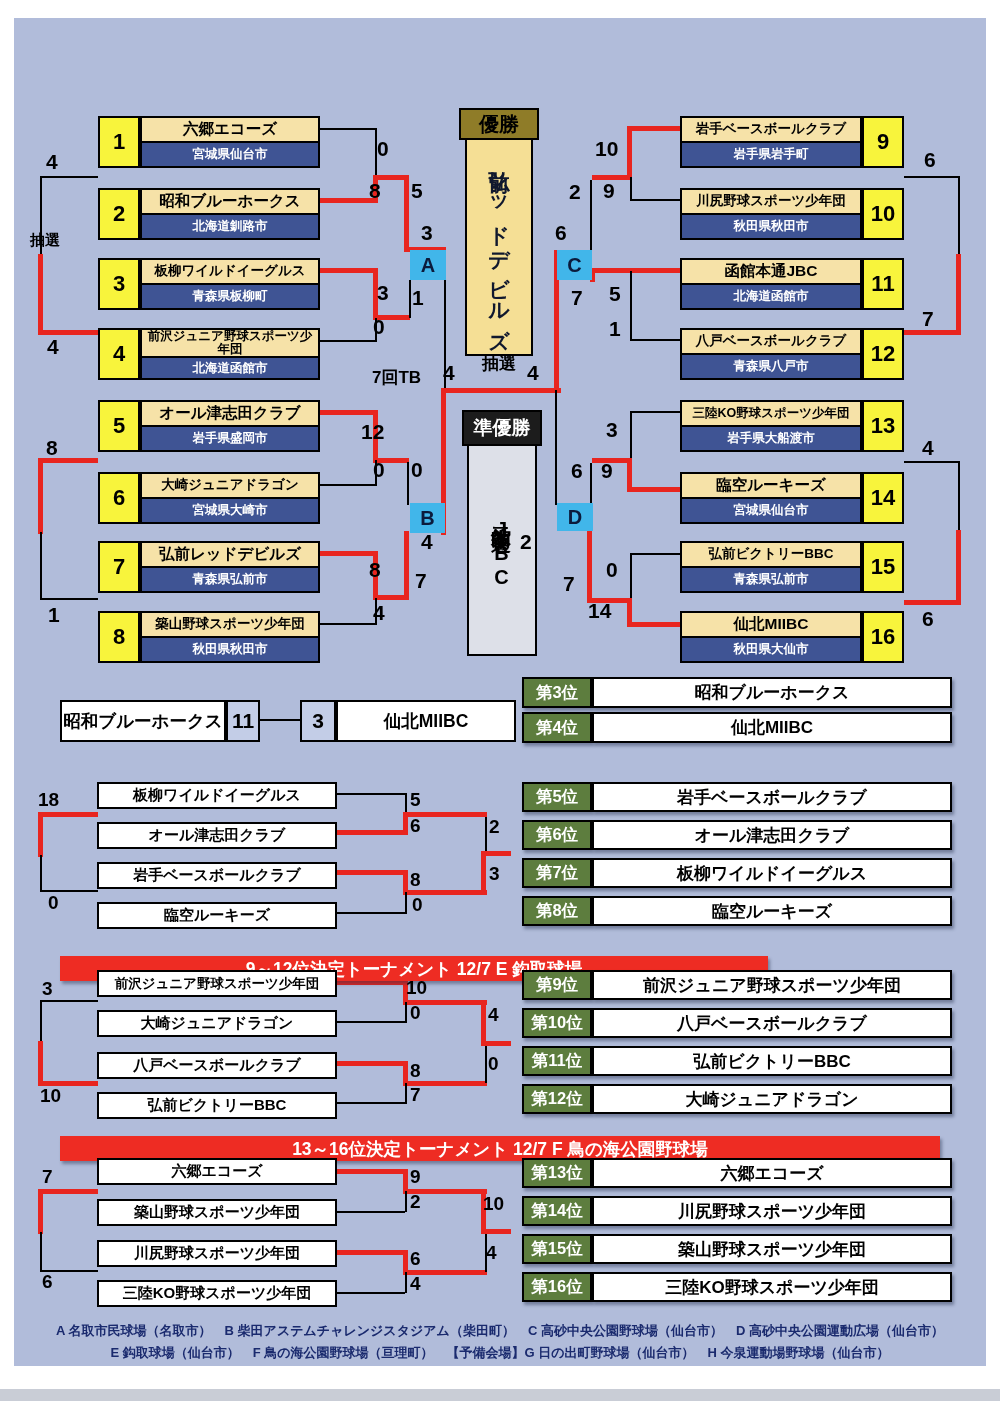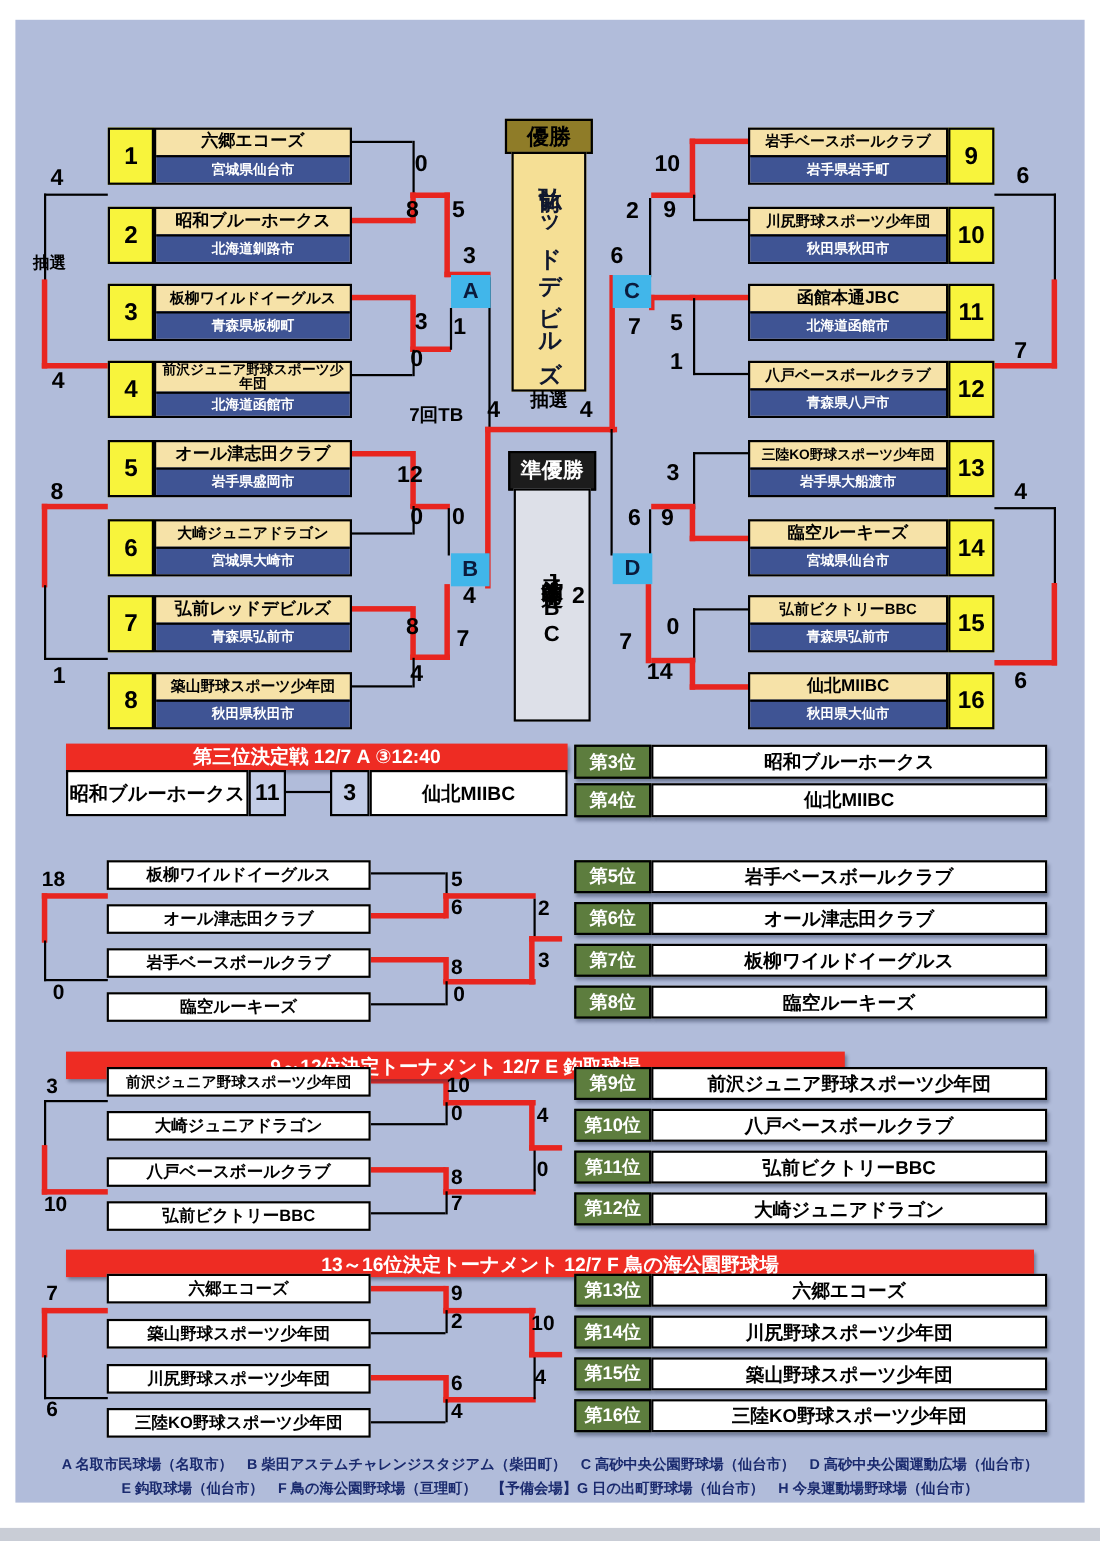--- a/index.html
+++ b/index.html
@@ -69,21 +69,20 @@
 
   <div class="venue" style="left:410px;top:250px;width:36px;height:30px;">A</div>
   <div class="venue" style="left:410px;top:503px;width:35px;height:30px;">B</div>
   <div class="venue" style="left:557px;top:250px;width:35px;height:30px;">C</div>
   <div class="venue" style="left:557px;top:503px;width:36px;height:28px;">D</div>
 
   <div class="sc note" style="left:372px;top:369px;">7回TB</div>
   <div class="sc note" style="left:482px;top:355px;">抽選</div>
   <div class="sc note2" style="left:30px;top:232px;">抽選</div>
 
-  <div class="band" style="left:60px;top:676px;width:456px;height:24px;">第三位決定戦 12/7 A ③12:40</div>
   <div class="tp-team" style="left:60px;top:700px;width:166px;height:42px;">昭和ブルーホークス</div>
   <div class="tp-score" style="left:226px;top:700px;width:34px;height:42px;">11</div>
   <div class="tp-score" style="left:300px;top:700px;width:36px;height:42px;">3</div>
   <div class="tp-team" style="left:336px;top:700px;width:180px;height:42px;">仙北MIIBC</div>
 
   <div class="band" style="left:60px;top:956px;width:708px;height:25px;">9～12位決定トーナメント 12/7 E 鈎取球場</div>
   <div class="band" style="left:60px;top:1136px;width:880px;height:25px;">13～16位決定トーナメント 12/7 F 鳥の海公園野球場</div>
 
   <div id="footer2">E 鈎取球場（仙台市）　F 鳥の海公園野球場（亘理町）　【予備会場】G 日の出町野球場（仙台市）　H 今泉運動場野球場（仙台市）</div>
   <div id="footer1">A 名取市民球場（名取市）　B 柴田アステムチャレンジスタジアム（柴田町）　C 高砂中央公園野球場（仙台市）　D 高砂中央公園運動広場（仙台市）</div>

